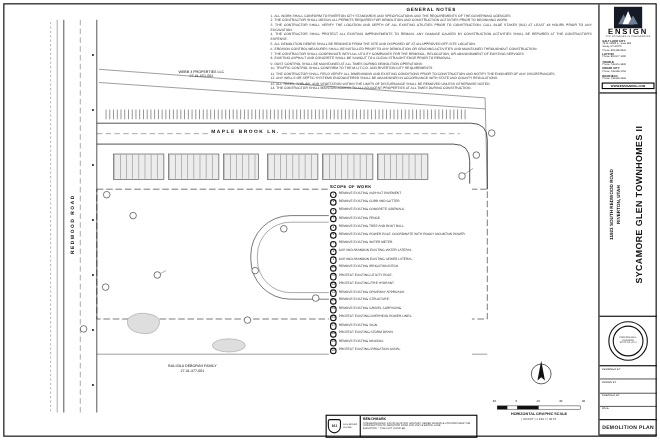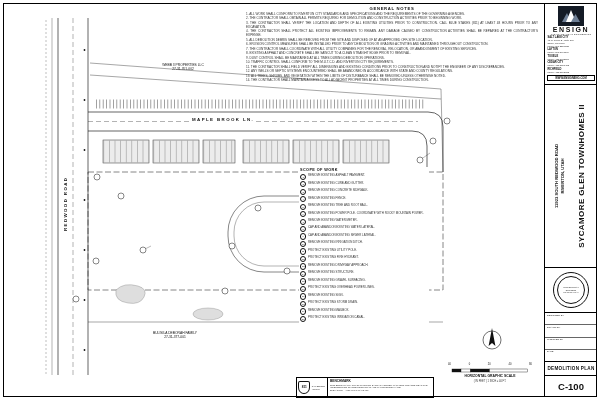--- a/index.html
+++ b/index.html
@@ -398,17 +398,16 @@
           <span>CHECKED BY</span>
           <span></span>
         </div>
         <div class="info-row">
           <span>DATE</span>
           <span></span>
         </div>
       </div>
 
     <div class="tb-cell tb-stitle">DEMOLITION PLAN</div>
-    <div class="tb-sno">C-100</div>
   </div>
 
   <div class="frame"></div>
 </div>
 
 </body></html>

